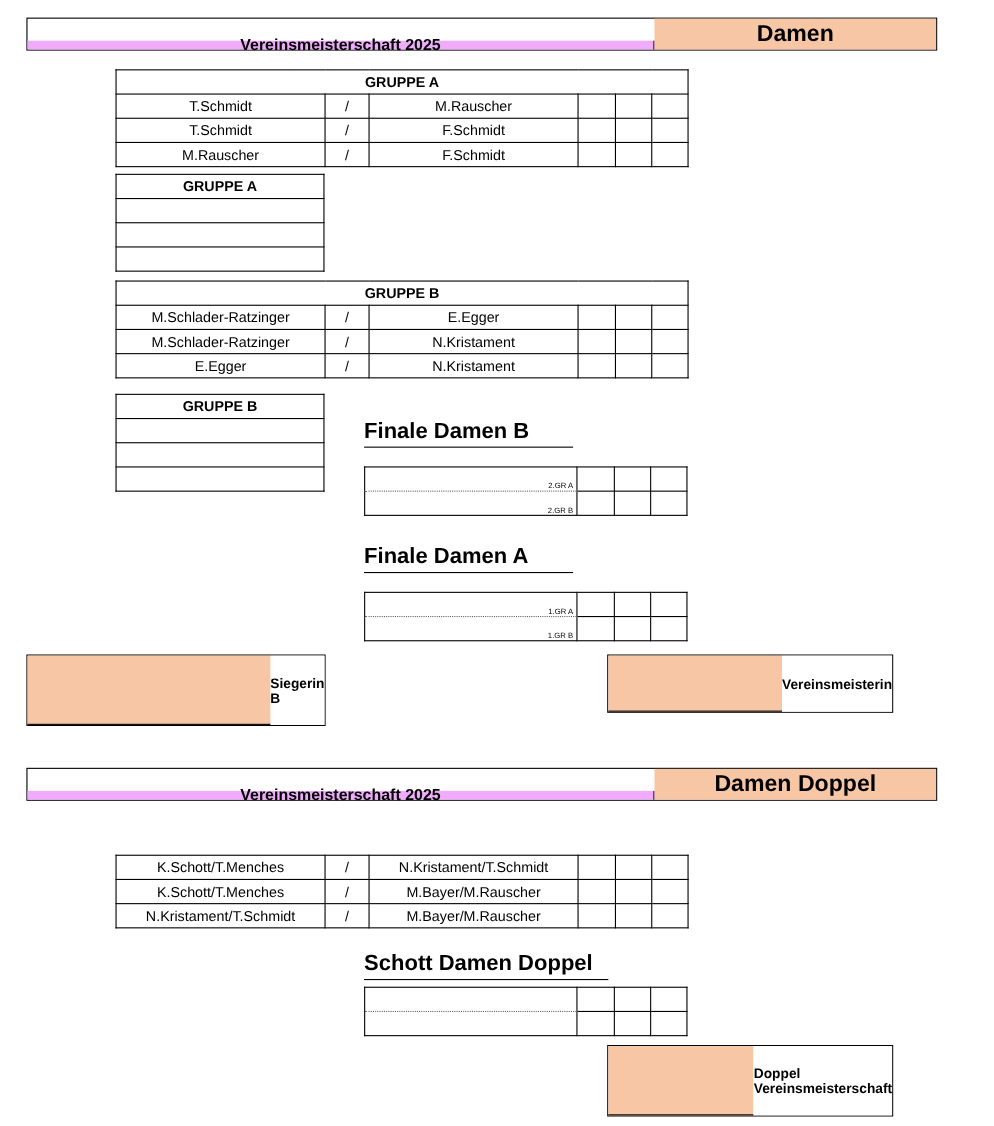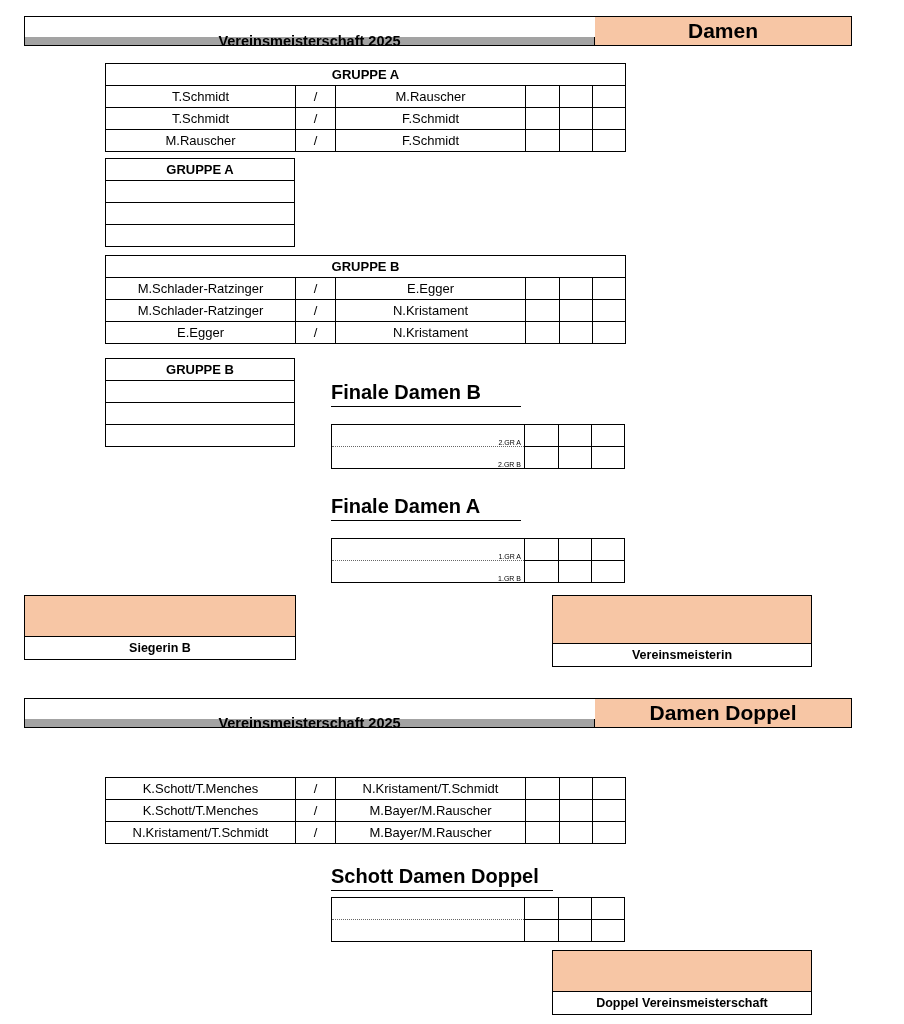--- a/index.html
+++ b/index.html
@@ -25,21 +25,21 @@
     border: 1.5px solid #000;
     box-sizing: border-box;
   }
   .title-left {
     flex: 0 0 570px;
     display: flex;
     align-items: center;
     justify-content: center;
     font-weight: bold;
     font-size: 14.5px;
-    background: #a3a3a3;
+    background: #f0abfc;
     border-right: 1.5px solid #000;
     box-sizing: border-box;
     margin-top: 20px;
   }
   .title-right {
     flex: 1 1 auto;
     display: flex;
     align-items: center;
     justify-content: center;
     font-weight: bold;
@@ -124,21 +124,21 @@
     padding-right: 3px;
     vertical-align: bottom;
   }
 
   
   .winner-box {
     border: 1.5px solid #000;
     box-sizing: border-box;
     background: #ffffff;
     display: flex;
-    flex-direction: column;
+    flex-direction: row;
   }
   .winner-fill {
     background: #f7c6a5;
     flex: 1 1 auto;
     border-bottom: 1.5px solid #000;
   }
   .winner-label {
     flex: 0 0 22px;
     display: flex;
     align-items: center;
@@ -318,21 +318,21 @@
     <td></td>
   </tr>
 </tbody>
   </table>
 
 <div class="abs winner-box" style="left:24px; top:595px; width:272px; height:65px;">
   <div class="winner-fill"></div>
   <div class="winner-label">Siegerin B</div>
 </div>
 
-<div class="abs winner-box" style="left:552px; top:595px; width:260px; height:72px;">
+<div class="abs winner-box" style="left:552px; top:595px; width:260px; height:53px;">
   <div class="winner-fill"></div>
   <div class="winner-label">Vereinsmeisterin</div>
 </div>
 
 <div class="abs title-bar" style="left:24px; top:698px; width:828px; height:30px;">
   <div class="title-left">Vereinsmeisterschaft 2025</div>
   <div class="title-right">Damen Doppel</div>
 </div>
 
 <table class="grid abs" style="left:105px; top:777px; width:520px;">

